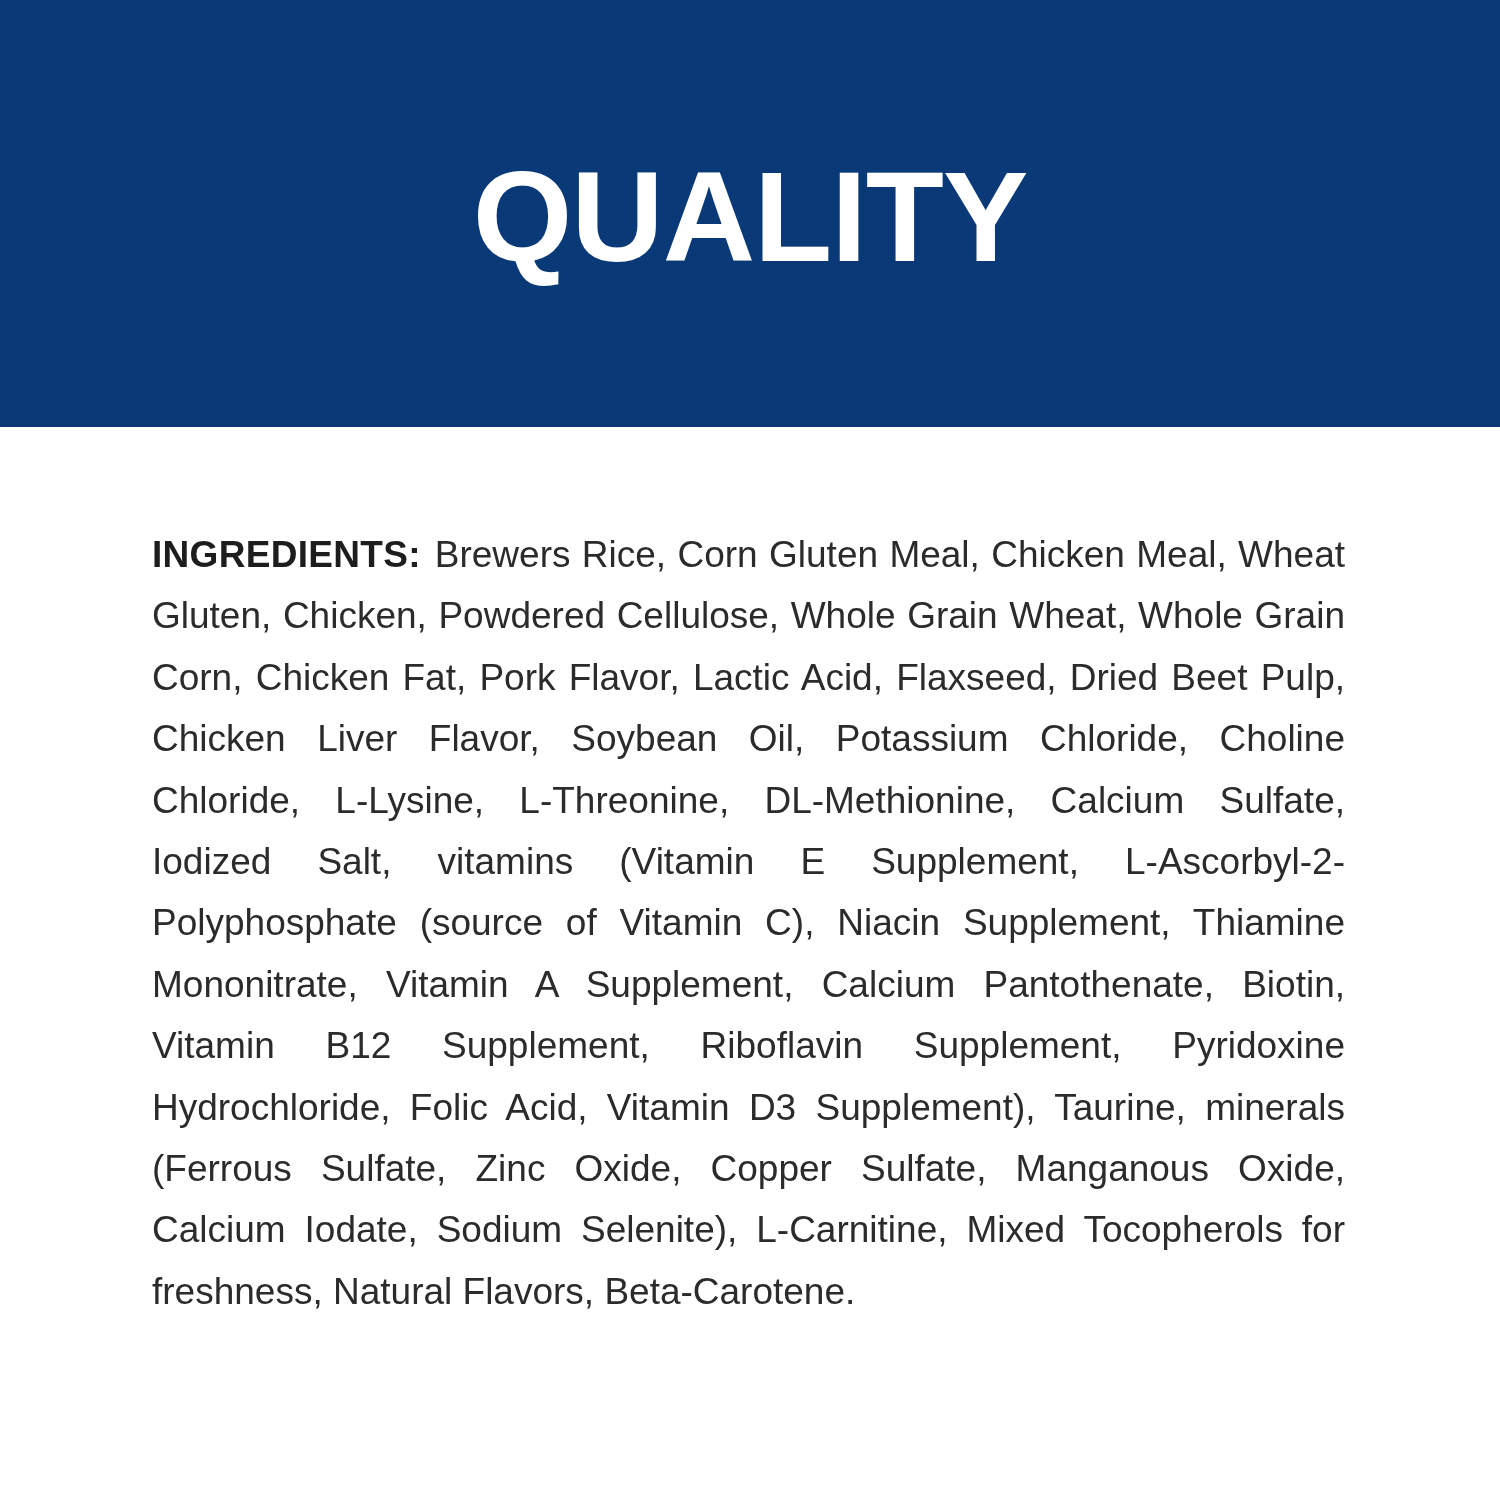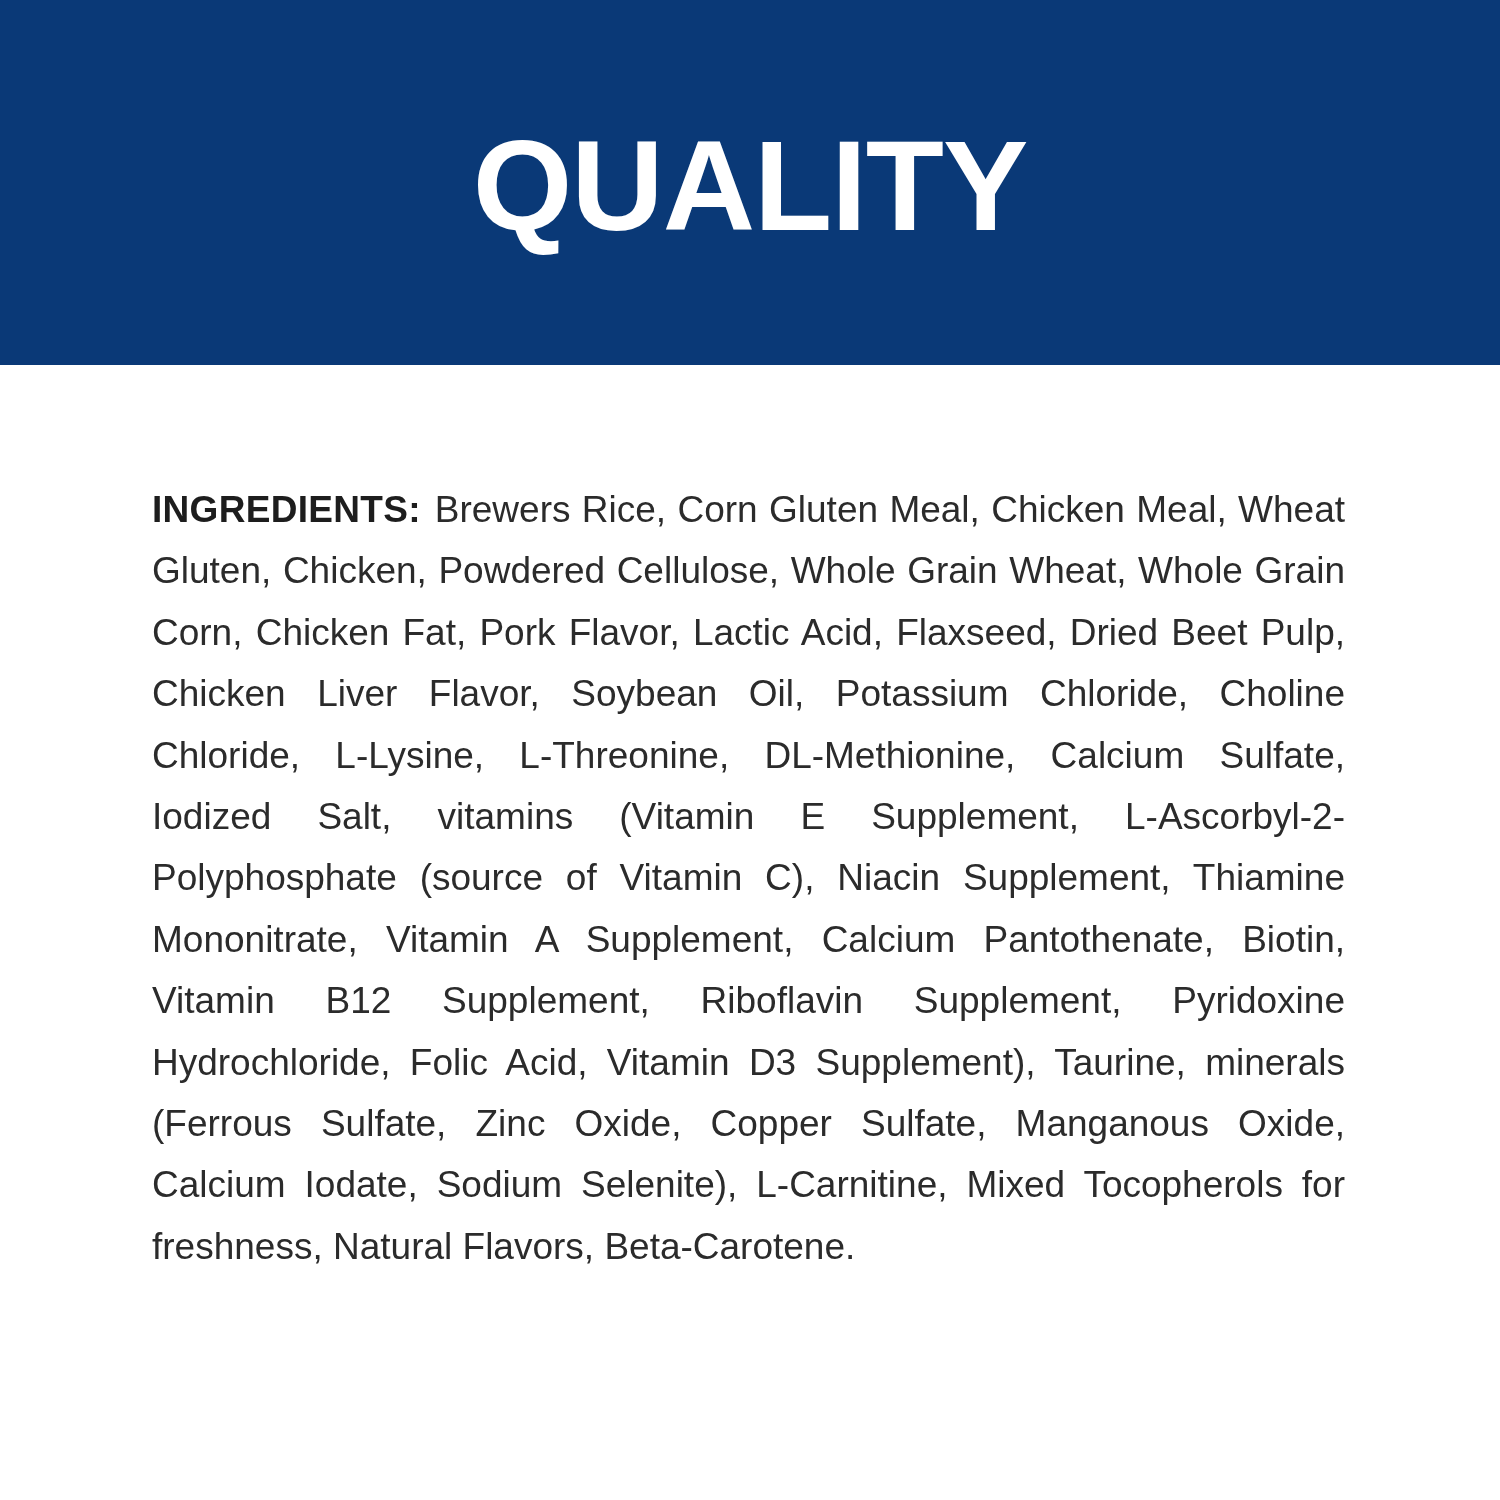--- a/index.html
+++ b/index.html
@@ -15,21 +15,21 @@
   }
   .page {
     position: relative;
     width: 1500px;
     height: 1500px;
     background: #ffffff;
     box-sizing: border-box;
   }
   .banner {
     width: 100%;
-    height: 365px;
+    height: 427px;
     background: #0a3977;
     display: flex;
     flex-direction: column;
     align-items: center;
     justify-content: center;
     box-sizing: border-box;
     padding-top: 6px;
   }
   .banner-line {
     color: #ffffff;
@@ -40,21 +40,21 @@
     text-align: center;
     white-space: nowrap;
   }
   .banner-line-1 {
     font-size: 128px;
   }
   .banner-line-2 {
     font-size: 128px;
   }
   .content {
-    padding: 77px 155px 0 152px;
+    padding: 60px 155px 0 152px;
     box-sizing: border-box;
   }
   .ingredients-block {
     color: #2b2b2b;
     font-family: "Liberation Sans", sans-serif;
     font-size: 37px;
     line-height: 1.66;
     text-align: justify;
     text-justify: inter-word;
     font-weight: 400;

